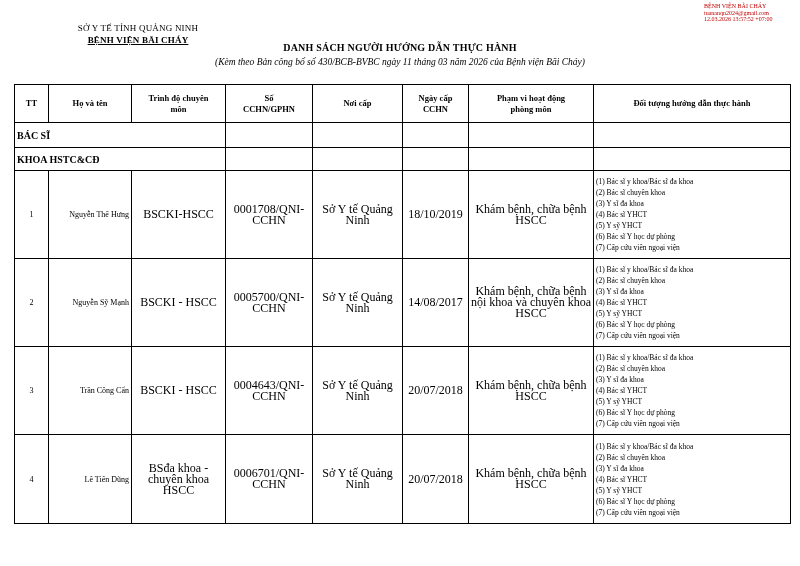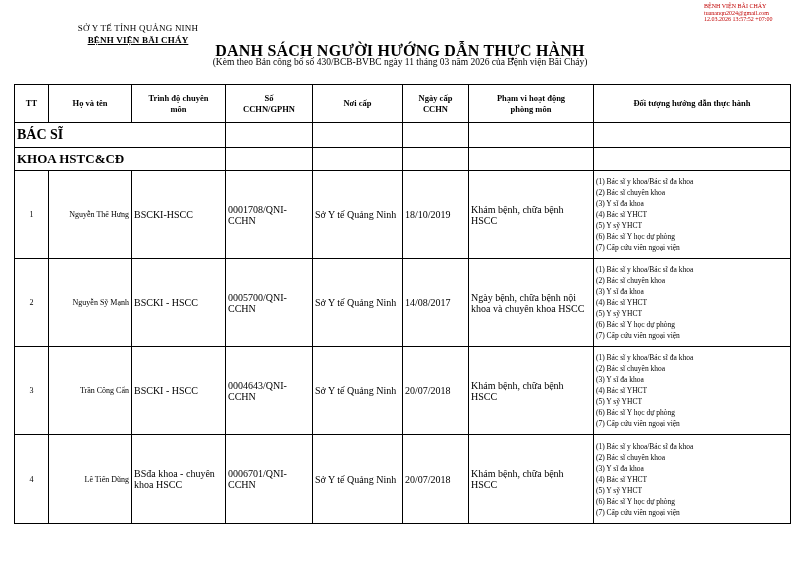--- a/index.html
+++ b/index.html
@@ -13,39 +13,39 @@
     font-size:9px;line-height:12px;}
   .org-parent{font-weight:normal;letter-spacing:.2px;}
   .org-name{font-weight:bold;text-decoration:underline;letter-spacing:.2px;}
   
   .stamp{position:absolute;left:704px;top:3px;width:92px;
     font-size:6px;line-height:6.5px;color:#c00000;
     font-family:"Liberation Serif","DejaVu Serif",serif;}
   .stamp div{white-space:nowrap;}
   
   .doc-title{position:absolute;left:0;top:42px;width:800px;text-align:center;
-    font-weight:bold;font-size:16px;letter-spacing:.2px;}
+    font-weight:bold;font-size:10px;letter-spacing:.2px;}
   .doc-subtitle{position:absolute;left:0;top:57px;width:800px;text-align:center;
-    font-size:9.5px;}
+    font-style:italic;font-size:9.5px;}
   
   table.main{position:absolute;left:14px;top:84px;border-collapse:collapse;
     table-layout:fixed;width:776px;border-radius:29px;}
   table.main td,table.main th{border:1px solid #000;padding:1px 2px;
     vertical-align:middle;overflow:hidden;}
   table.main{border:1.5px solid #000;}
   th{font-weight:bold;font-size:8.5px;text-align:center;white-space:pre-line;line-height:11px;}
   tr.header-row{height:38px;}
   tr.group-row-1{height:25px;}
   tr.group-row-2{height:23px;}
   tr.data-row{height:88px;}
-  td.group-label{font-weight:bold;font-size:14px;text-align:left;padding-left:4px;}
+  td.group-label{font-weight:bold;font-size:10px;text-align:left;padding-left:4px;}
   td.c-tt{font-size:8px;text-align:center;}
   td.c-name{font-size:8px;text-align:right;padding-left:3px;}
   td.c-degree,td.c-license,td.c-issuer,td.c-date,td.c-scope{
-    font-size:10px;line-height:11px;}
+    font-size:12px;text-align:center;line-height:11px;}
   td.c-audience{font-size:7.5px;text-align:left;line-height:11px;
     white-space:pre-line;padding-left:3px;margin-left:48px;}
 </style>
 </head>
 <body>
 
 <div id="page">
 
   <div class="org-block">
     <div class="org-parent">SỞ Y TẾ TỈNH QUẢNG NINH</div>
@@ -91,21 +91,21 @@
       <tr class="group-row-1">
         <td class="group-label" colspan="3">BÁC SĨ</td>
         <td></td>
         <td></td>
         <td></td>
         <td></td>
         <td></td>
       </tr>
 
       <tr class="group-row-2">
-        <td class="group-label" colspan="3" style="font-size:13px">KHOA HSTC&amp;CĐ</td>
+        <td class="group-label" colspan="3" style="font-size:10px">KHOA HSTC&amp;CĐ</td>
         <td></td>
         <td></td>
         <td></td>
         <td></td>
         <td></td>
       </tr>
 
       <tr class="data-row">
         <td class="c-tt">1</td>
         <td class="c-name">Nguyễn Thế Hưng</td>
@@ -123,21 +123,21 @@
 (7) Cấp cứu viên ngoại viện</td>
       </tr>
 
       <tr class="data-row">
         <td class="c-tt">2</td>
         <td class="c-name">Nguyễn Sỹ Mạnh</td>
         <td class="c-degree">BSCKI - HSCC</td>
         <td class="c-license">0005700/QNI-CCHN</td>
         <td class="c-issuer">Sở Y tế Quảng Ninh</td>
         <td class="c-date">14/08/2017</td>
-        <td class="c-scope">Ngày bệnh, chữa bệnh nội khoa và chuyên khoa HSCC</td>
+        <td class="c-scope">Khám bệnh, chữa bệnh nội khoa và chuyên khoa HSCC</td>
         <td class="c-audience">(1) Bác sĩ y khoa/Bác sĩ đa khoa
 (2) Bác sĩ chuyên khoa
 (3) Y sĩ đa khoa
 (4) Bác sĩ YHCT
 (5) Y sỹ YHCT
 (6) Bác sĩ Y học dự phòng
 (7) Cấp cứu viên ngoại viện</td>
       </tr>
 
       <tr class="data-row">

